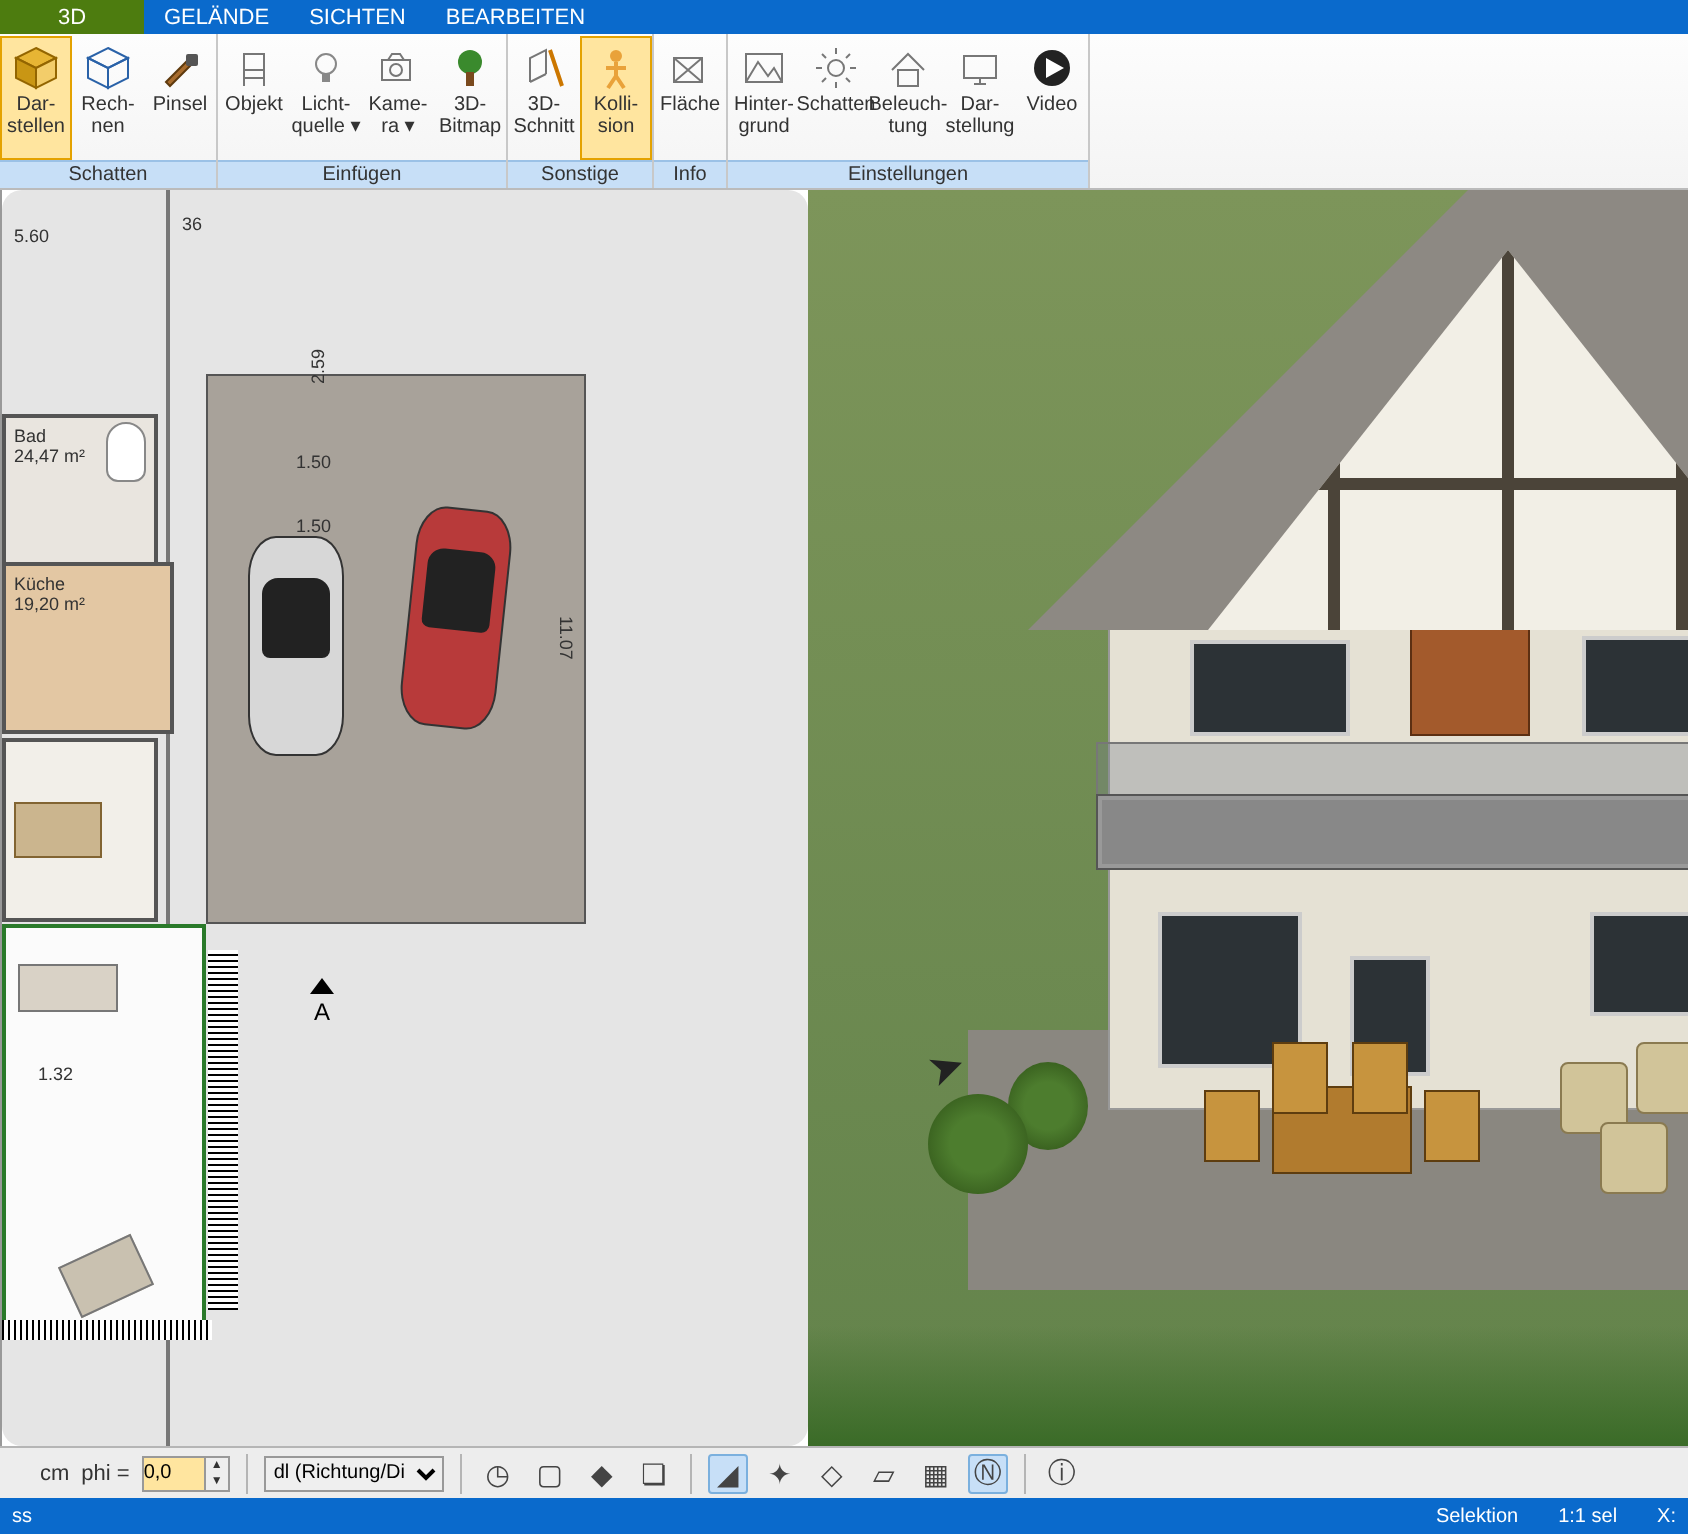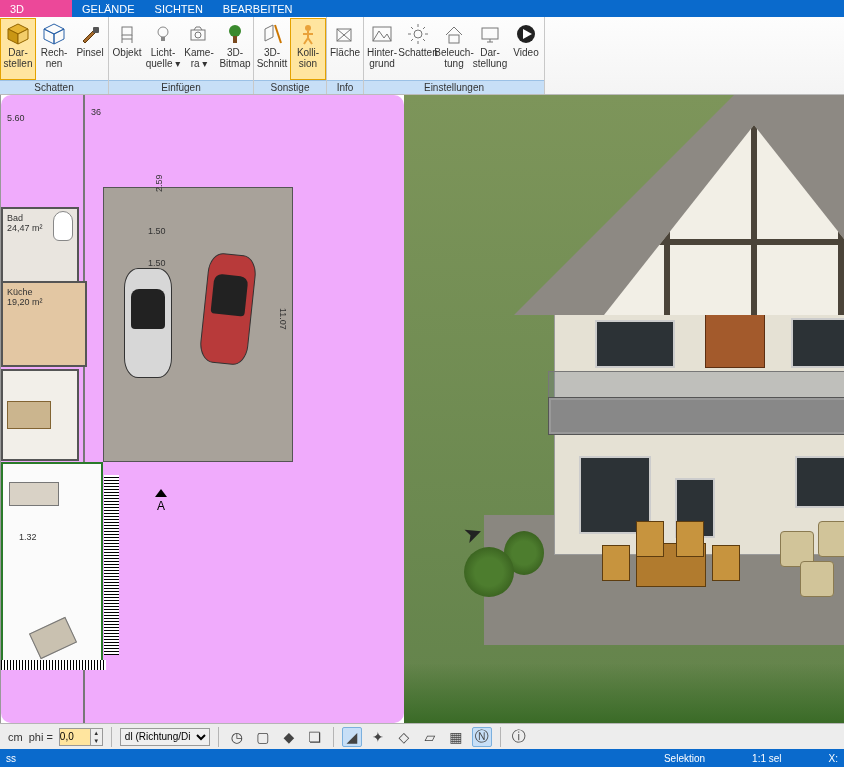--- a/index.html
+++ b/index.html
@@ -2,39 +2,39 @@
 <html><head>
 <meta charset="utf-8">
 <style>
   * { box-sizing: border-box; margin: 0; padding: 0; }
   body { font-family: "Segoe UI", Tahoma, sans-serif; font-size: 11px; width: 844px; height: 767px; overflow: hidden; background: #fff; color: #222; }
   
   
   .menu-strip { height: 17px; background: #0a6acc; display: flex; }
   .menu-tab { padding: 2px 10px 0; color: #fff; font-size: 11px; height: 100%; line-height: 14px; }
   .menu-tab.active { background: #cfe4f6; color: #333; }
-  .menu-tab.small { background: #ec4899; color: #fff; min-width: 72px; text-align:left;}
+  .menu-tab.small { background: #4d7c0f; color: #fff; min-width: 72px; text-align:center;}
   
   
   .ribbon { height: 78px; background: linear-gradient(#fdfdfd,#f4f4f4); border-bottom: 1px solid #bbb; display: flex; position: relative; }
   .rb-group { display: flex; flex-direction: column; height: 100%; position: relative; border-right: 1px solid #c8c8c8;}
   .rb-group-title { height: 14px; line-height: 14px; text-align: center; font-size: 10px; color: #333; background: #c7dff7; border-top: 1px solid #9bc1e6;}
   .rb-row { flex: 1; display: flex; align-items: flex-start; padding-top: 1px; }
   .rb-btn { width: 36px; height: 62px; display: flex; flex-direction: column; align-items: center; cursor: pointer; padding-top: 3px; }
   .rb-btn .icon { width: 28px; height: 26px; display: flex; align-items: center; justify-content: center; font-size: 20px; color:#555;}
   .rb-btn .lbl { font-size: 10px; line-height: 11px; text-align: center; white-space: pre-line; color:#333; }
   .rb-btn.sel { background: #ffe59f; border: 1px solid #e4a200; padding-top:2px; width:36px;}
   
   
   .workspace { height: calc(100% - 17px - 78px - 26px - 18px); display: flex; }
   .left-pane { width: 404px; background: #fff; position: relative; overflow: hidden; border-left:1px solid #999;}
   .right-pane { flex: 1; background: #6c8a43; position: relative; overflow: hidden; }
   
   
-  .floor-frame { position:absolute; left:0; top:0; width:100%; height:100%; background:#f0abfc;border-radius:10px;}
+  .floor-frame { position:absolute; left:0; top:0; width:100%; height:100%; background:#e5e5e5;border-radius:10px;}
   .ruler-v { position:absolute; left:82px; top:0; width:2px; height:100%; background:#777;}
   .dim-label { position:absolute; font-size:9px; color:#333;}
   .room { position:absolute; border:2px solid #555; font-size:9px; padding:4px; color:#333;}
   .parking { position:absolute; left:102px; top:92px; width:190px; height:275px; background:#a8a29a; border:1px solid #555;}
   .car { position:absolute; width:48px; height:110px; border-radius:14px/20px; background:#d7d7d7; border:1px solid #333;}
   .car .wind { position:absolute; left:6px; top:20px; right:6px; height:40px; background:#222; border-radius:8px 8px 4px 4px;}
   .car.red { background:#b83a3a;}
   .lower-block { position:absolute; left:0; top:367px; width:102px; height:200px; border:2px solid #2a7a2a; background:#fbfbfb;}
   .hatch { position:absolute; left:103px; top:380px; width:15px; height:180px; background:repeating-linear-gradient(0deg,#000 0,#000 1px,#fff 1px,#fff 3px);}
   .hatch2 { position:absolute; left:0; top:565px; width:105px; height:10px; background:repeating-linear-gradient(90deg,#000 0,#000 1px,#fff 1px,#fff 3px);}  
@@ -53,33 +53,33 @@
   .win { position:absolute; background:#2c3236; border:2px solid #ccc;}
   .balcony { position:absolute; left:144px; top:302px; width:420px; height:38px; background:#888; border:1px solid #555; box-shadow:inset 0 0 0 2px rgba(255,255,255,.15);}
   .bal-rail { position:absolute; left:144px; top:276px; width:420px; height:28px; background:rgba(120,130,140,.35); border:1px solid #777; }
   .table { position:absolute; width:70px; height:44px; background:#b17b2e; border:1px solid #5e3d0f;}
   .chair { position:absolute; width:28px; height:36px; background:#c7943e; border:1px solid #5e3d0f;}
   .wicker { position:absolute; width:34px; height:36px; background:#d1c499; border:1px solid #8a7a50; border-radius:4px;}
   .plant { position:absolute; width:40px; height:44px; background:radial-gradient(circle,#4d7d2e 40%,#2c4e15 100%); border-radius:50%;}
   .cursor3d { position:absolute; left:60px; top:426px; color:#222; font-size:22px; transform:rotate(-20deg);}
 
   
-  .bottom-bar { height: 26px; background: #ededed; border-top: 1px solid #b5b5b5; display: flex; align-items: center; padding: 0 8px; gap: 6px; font-size: 11px; color:#333;}
+  .bottom-bar { height: 26px; background: #ededed; border-top: 1px solid #b5b5b5; display: flex; align-items: center; padding: 0 20px; gap: 6px; font-size: 11px; color:#333;}
   .bb-spin-wrap { display:inline-flex; border:1px solid #999; height:18px; align-items:stretch; background:#ffe59f;}
   .bb-spin-wrap input{ border:none; width:30px; background:transparent; text-align:left; padding-right:2px; font-size:10px;}
   .bb-spin-btns { display:flex; flex-direction:column; border-left:1px solid #999; background:#eee; width:12px;}
   .bb-spin-btns span{ flex:1; font-size:6px; line-height:8px; text-align:center; cursor:pointer;}
   .bb-sep { width:1px; height:20px; background:#b5b5b5; margin:0 2px;}
   .bb-select { height:18px; border:1px solid #999; font-size:10px; width:90px;}
   .bb-icon { width:20px; height:20px; display:flex; align-items:center; justify-content:center; font-size:14px; cursor:pointer; color:#444; border-radius:2px;}
   .bb-icon.toggled { background:#c7dff7; border:1px solid #7bb0de;}
   
   .status-bar { height: 18px; background: #0a6acc; color: #fff; display: flex; align-items: center; font-size: 10px; padding: 0 6px; gap: 20px;}
   .sb-field { white-space:nowrap;}
-  .sb-right { margin-left:auto; display:flex; gap:47px;}
+  .sb-right { margin-left:auto; display:flex; gap:20px;}
 </style>
 </head>
 <body>
 
 <div class="menu-strip">
   <div class="menu-tab active small">3D</div>
   <div class="menu-tab">GELÄNDE</div>
   <div class="menu-tab">SICHTEN</div>
   <div class="menu-tab">BEARBEITEN</div>
 </div>

